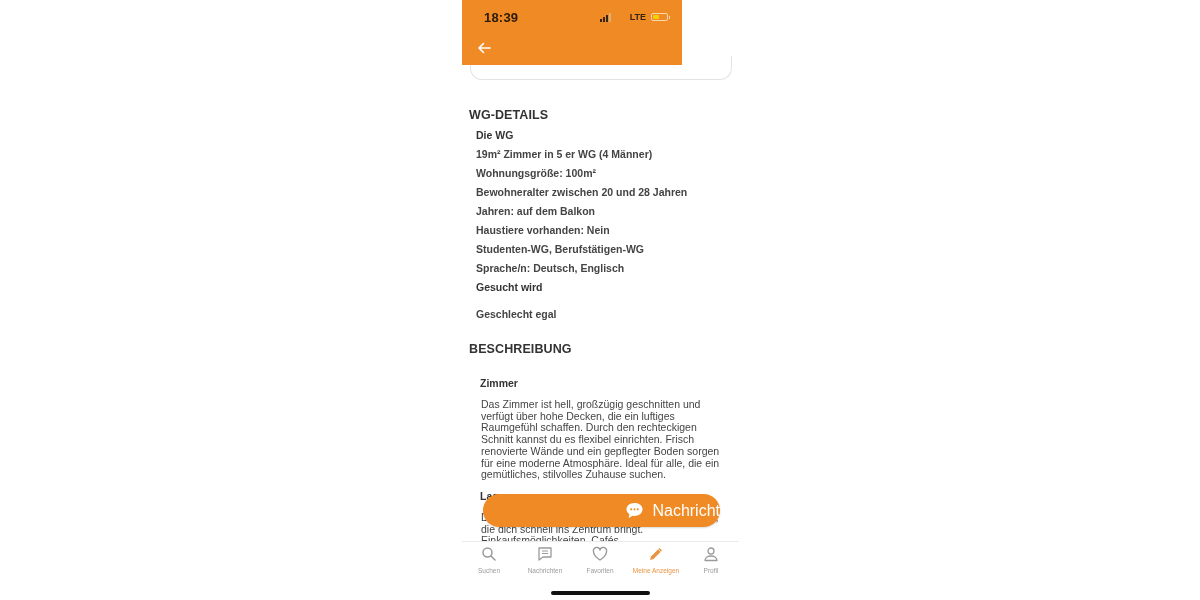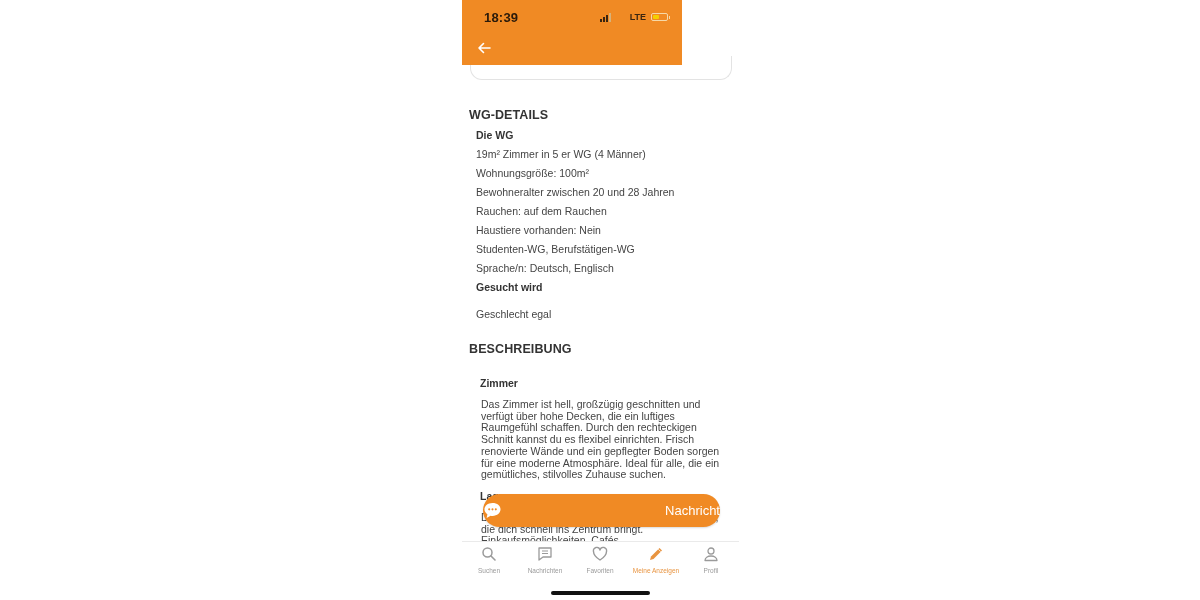--- a/index.html
+++ b/index.html
@@ -35,32 +35,32 @@
   .card-edge {
     position: absolute; left: 8px; top: 56px; width: 262px; height: 24px;
     border: 1px solid #e3e3e3; border-top: none; border-radius: 0 0 12px 12px; background: #fff;
   }
 
   .content { position: absolute; left: 0; top: 0; width: 277px; }
   .section-title {
     position: absolute; left: 7px; font-size: 12.5px; font-weight: bold; color: #333; letter-spacing: 0.1px;
   }
   .detail-line {
-    position: absolute; left: 14px; font-size: 10.5px; color: #444; white-space: nowrap;
+    position: absolute; left: 14px; font-size: 10.5px; color: #444; white-space: nowrap; font-weight: bold;
   }
   .detail-line.bold { font-weight: bold; color: #333; }
   .desc-sub { position: absolute; left: 18px; font-size: 10.5px; font-weight: bold; color: #333; }
   .desc-text {
     position: absolute; left: 19px; width: 248px; font-size: 10.5px; line-height: 11.7px; color: #444;
   }
 
   .msg-btn {
     position: absolute; left: 21px; top: 494px; width: 237px; height: 33px;
-    background: #f08a24; border-radius: 17px; display: flex; align-items: center; justify-content: space-between;
-    gap: 8px; color: #fff; font-size: 13px; cursor: pointer; z-index: 6;
+    background: #f08a24; border-radius: 17px; display: flex; align-items: center; justify-content: flex-end;
+    gap: 8px; color: #fff; font-size: 16px; cursor: pointer; z-index: 6;
     box-shadow: 0 1px 2px rgba(0,0,0,0.15);
   }
 
   .tabbar {
     position: absolute; left: 0; top: 541px; width: 277px; height: 59px; background: #fff;
     border-top: 1px solid #eaeaea; z-index: 7;
   }
   .tab {
     position: absolute; top: 4px; width: 56px; display: flex; flex-direction: column; align-items: center;
     cursor: pointer;
@@ -79,21 +79,21 @@
 
   <div class="content">
     <div class="card-edge"></div>
 
     <div class="section-title" style="top:108px;">WG-DETAILS</div>
 
     <div class="detail-line bold" style="top:129px;">Die WG</div>
     <div class="detail-line" style="top:148px;">19m² Zimmer in 5 er WG (4 Männer)</div>
     <div class="detail-line" style="top:167px;">Wohnungsgröße: 100m²</div>
     <div class="detail-line" style="top:186px;">Bewohneralter zwischen 20 und  28 Jahren</div>
-    <div class="detail-line" style="top:205px;">Rauchen: auf dem Rauchen</div>
+    <div class="detail-line" style="top:205px;">Jahren: auf dem Balkon</div>
     <div class="detail-line" style="top:224px;">Haustiere vorhanden: Nein</div>
     <div class="detail-line" style="top:243px;">Studenten-WG, Berufstätigen-WG</div>
     <div class="detail-line" style="top:262px;">Sprache/n: Deutsch, Englisch</div>
     <div class="detail-line bold" style="top:281px;">Gesucht wird</div>
     <div class="detail-line" style="top:300px;margin-top:8px;">Geschlecht egal</div>
 
     <div class="section-title" style="top:342px;">BESCHREIBUNG</div>
 
     <div class="desc-sub" style="top:377px;">Zimmer</div>
     <div class="desc-text" style="top:399px;">Das Zimmer ist hell, großzügig geschnitten und verfügt über hohe Decken, die ein luftiges Raumgefühl schaffen. Durch den rechteckigen Schnitt kannst du es flexibel einrichten. Frisch renovierte Wände und ein gepflegter Boden sorgen für eine moderne Atmosphäre. Ideal für alle, die ein gemütliches, stilvolles Zuhause suchen.</div>

